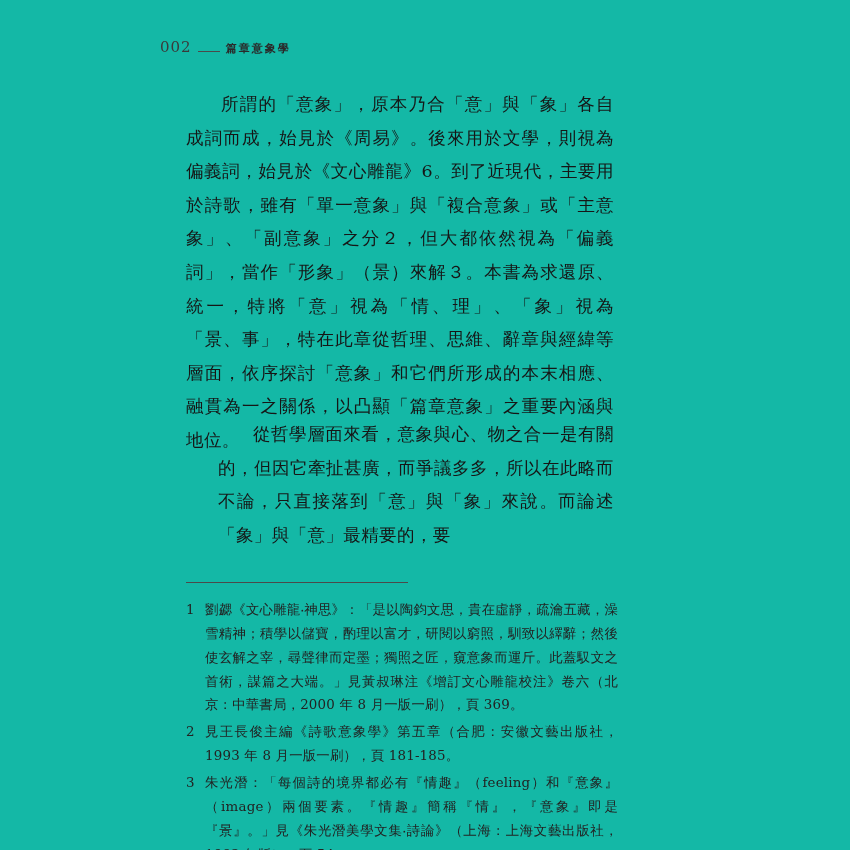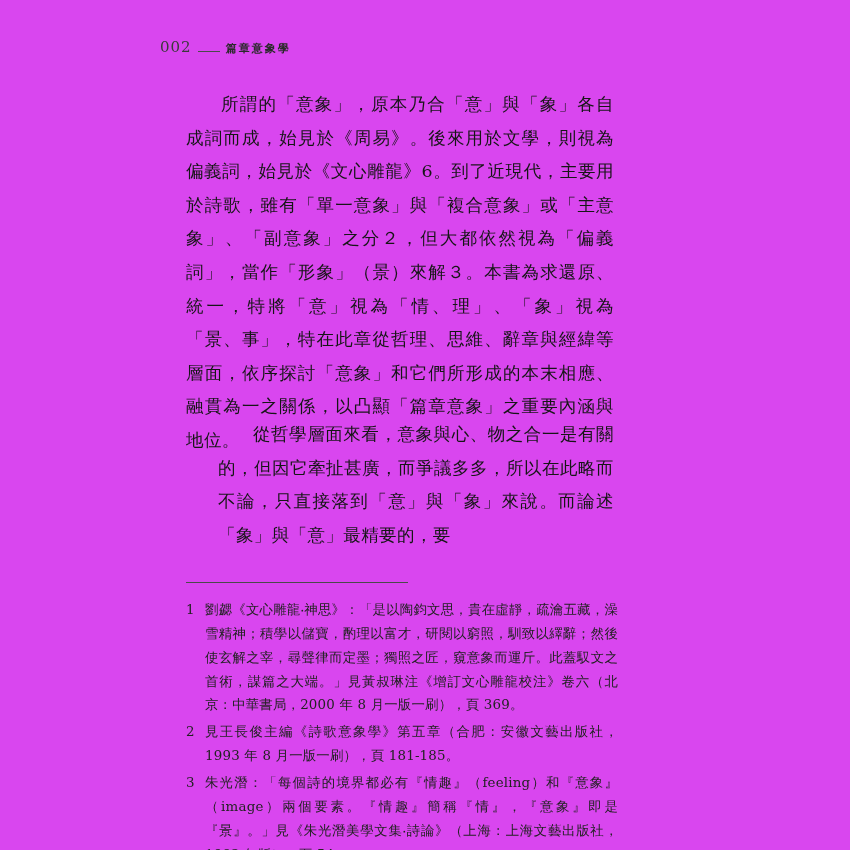--- a/index.html
+++ b/index.html
@@ -13,21 +13,21 @@
     font-family: "DejaVu Serif", "Liberation Serif", serif;
     color: #1a1a1a;
     overflow: hidden;
   }
   .page {
     position: relative;
     width: 850px;
     height: 850px;
     box-sizing: border-box;
     padding: 0;
-    background: #d946ef;
+    background: #14b8a6;
   }
   
   .running-head {
     position: absolute;
     top: 38px;
     left: 160px;
     display: flex;
     align-items: baseline;
     gap: 0px;
   }

